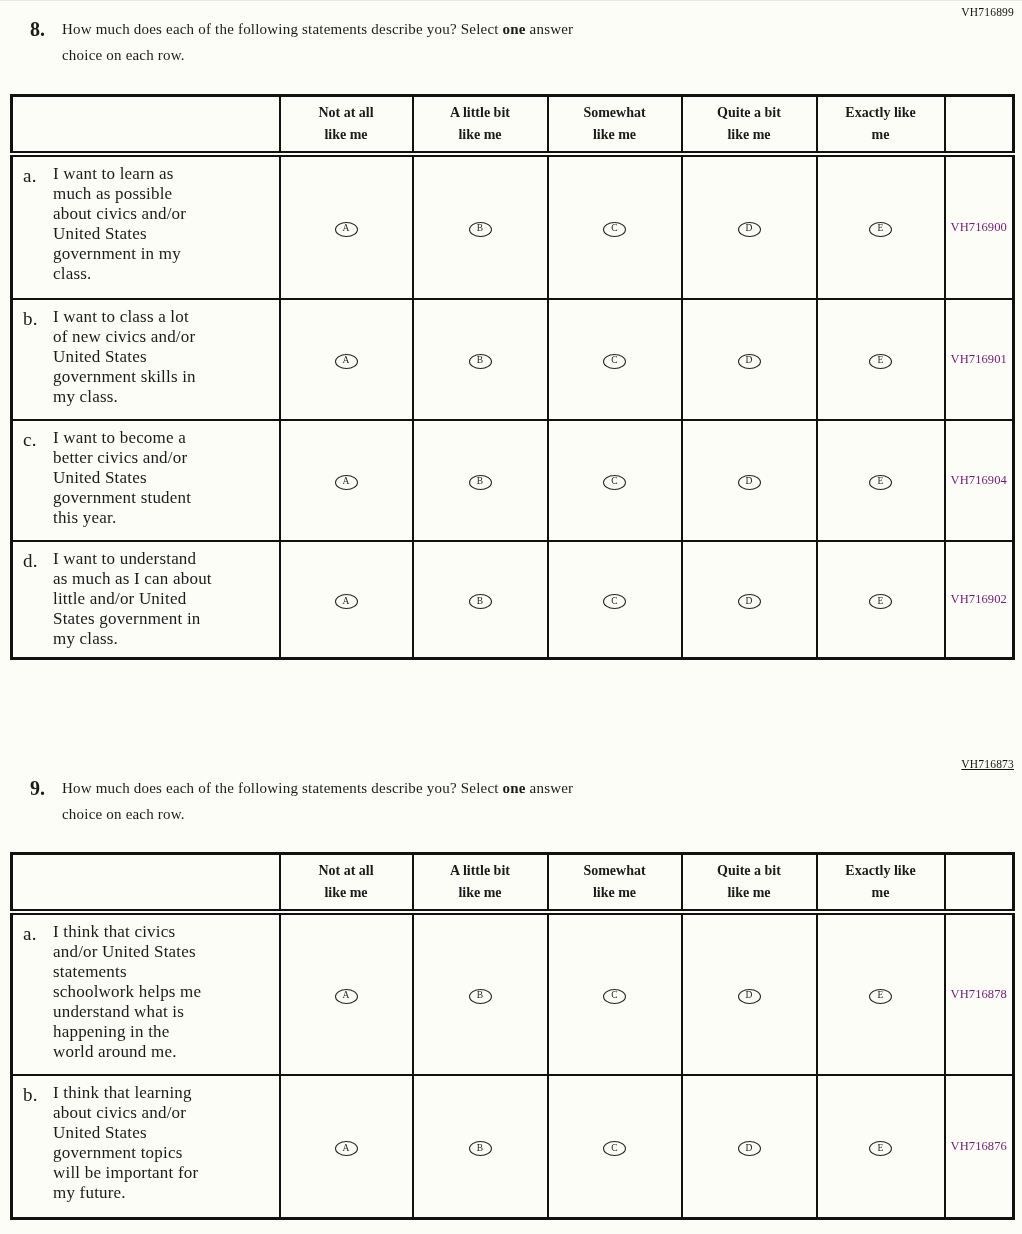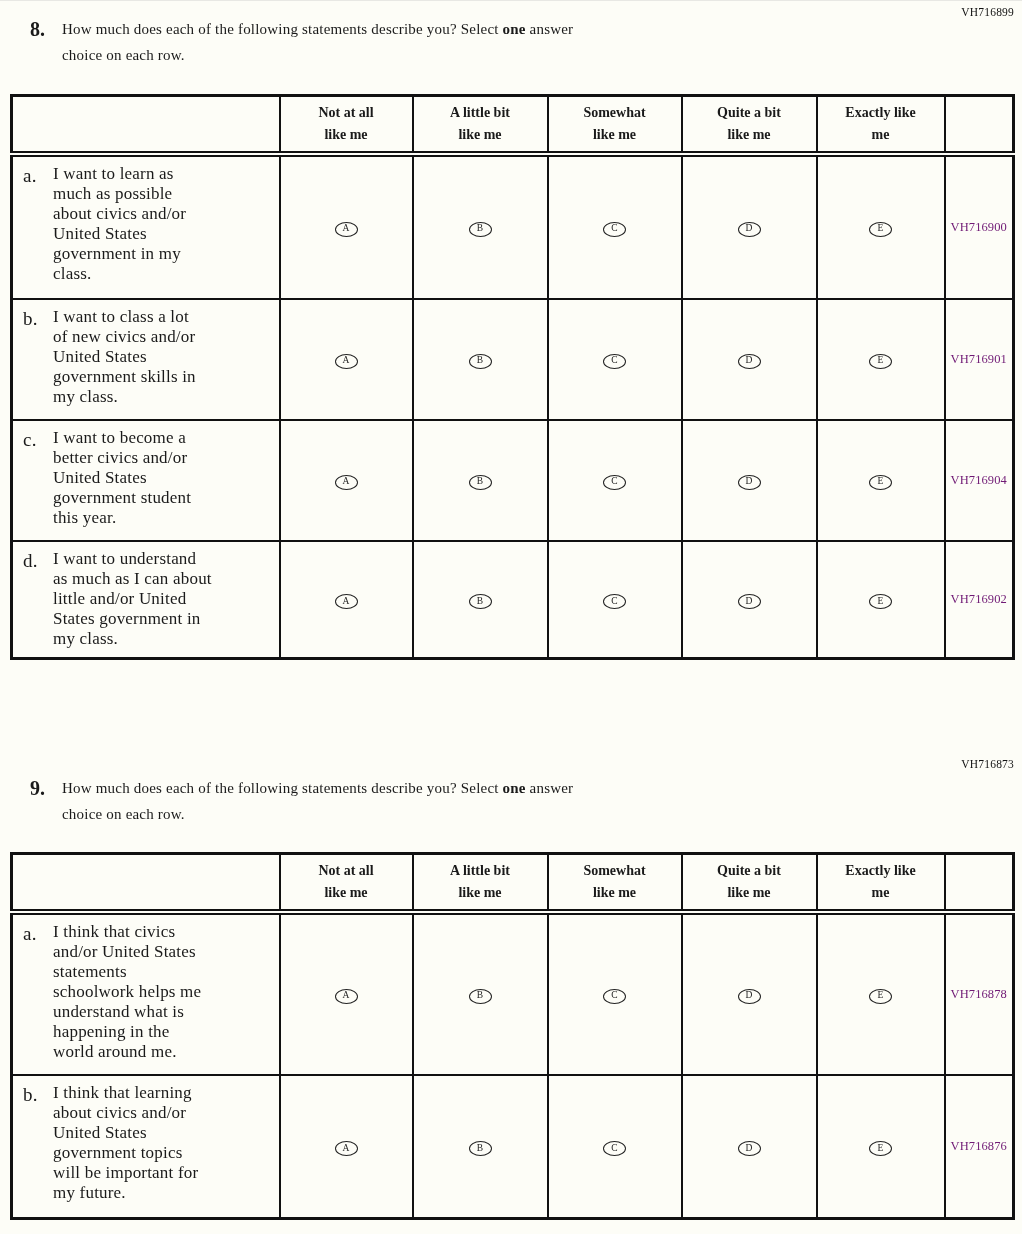--- a/index.html
+++ b/index.html
@@ -15,21 +15,21 @@
     margin: 1px auto;
   }
   .block-code {
     position: absolute;
     right: 8px;
     font-size: 11.5px;
     letter-spacing: 0.2px;
     color: #111;
   }
   #code-q8 { top: 5px; }
-  #code-q9 { top: 757px; }
+  #code-q9 { top: 757px; text-decoration: underline; }
   .question {
     position: absolute;
     left: 30px;
     display: flex;
     width: 900px;
   }
   #question-8 { top: 15px; }
   #question-9 { top: 774px; }
   .q-number {
     flex: 0 0 32px;

